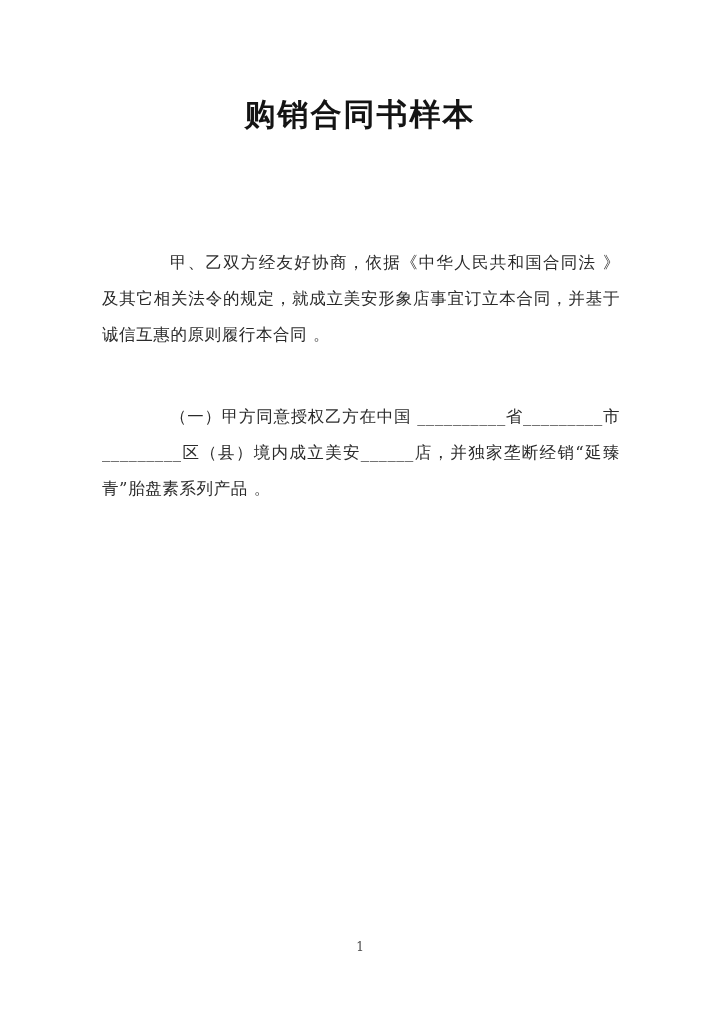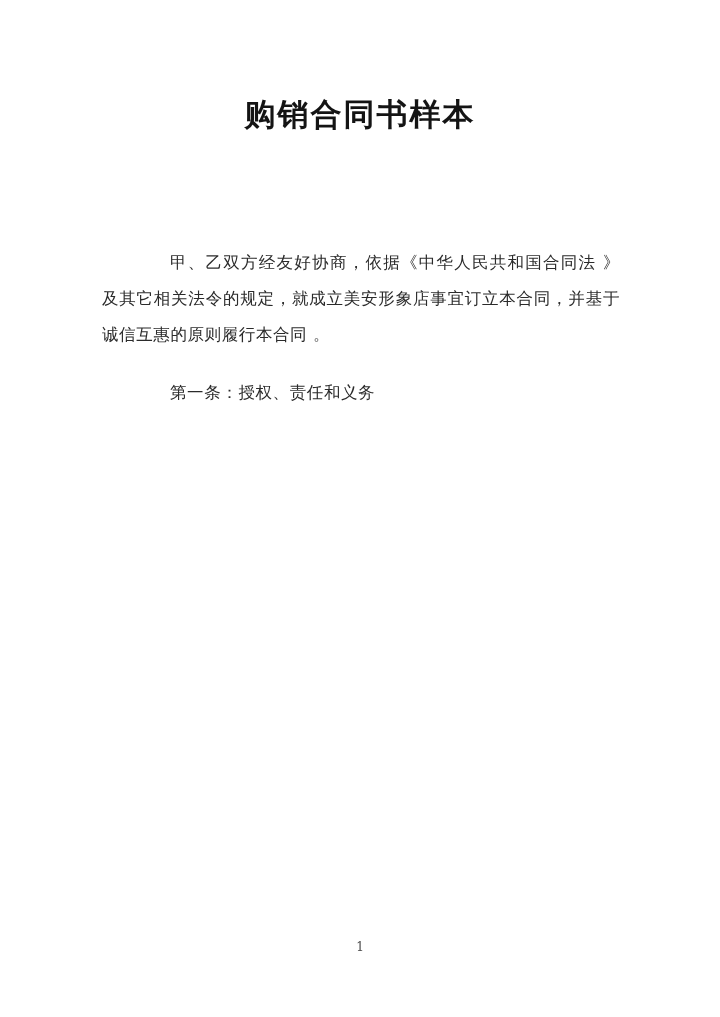--- a/index.html
+++ b/index.html
@@ -71,24 +71,24 @@
 <div class="page">
 
   <div class="doc-title">购销合同书样本</div>
 
   <div class="body-area">
 
     <p class="para indent">甲、乙双方经友好协商，依据《中华人民共和国合同法 》及其它相关法令的规定，就成立美安形象店事宜订立本合同，并基于诚信互惠的原则履行本合同 。</p>
 
     <div class="gap-sm"></div>
 
-    <p class="para indent">第一条：授权、责任和义务</p>
 
     <div class="gap-md"></div>
 
+    <p class="para indent">（一）甲方同意授权乙方在中国 __________省_________市_________区（县）境内成立美安______店，并独家垄断经销“延臻青”胎盘素系列产品 。</p>
 
     <div class="gap-sm"></div>
 
 
     <div class="gap-sm"></div>
 
 
     <div class="gap-sm"></div>
 
 

